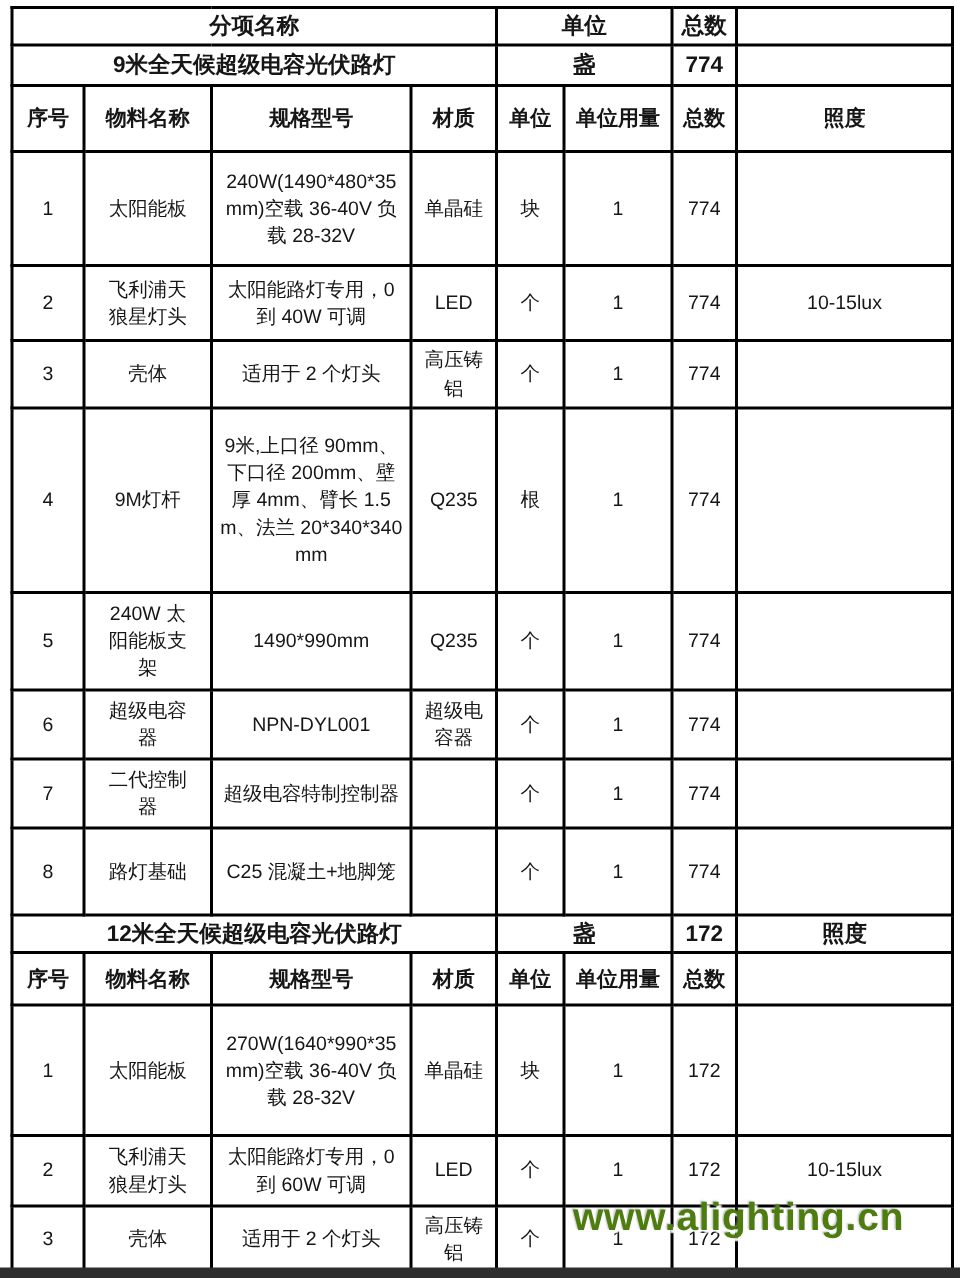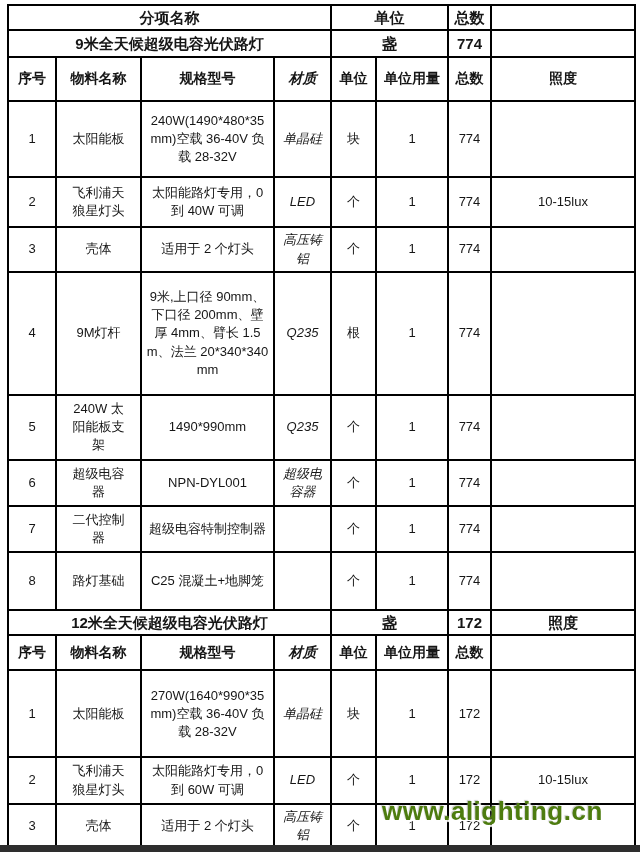--- a/index.html
+++ b/index.html
@@ -37,21 +37,21 @@
   tr.section-row td {
     font-weight: bold;
     font-size: 15px;
   }
   tr.col-header td {
     font-weight: bold;
     font-size: 14px;
   }
   td.cell-name { padding: 4px 12px; word-break: break-all; }
   td.cell-spec { padding: 1px 4px; word-break: break-all; }
-  td.cell-material { padding: 0 6px; word-break: break-all; font-style: italic; }
+  td.cell-material { padding: 0 6px; word-break: break-all; }
   .watermark {
     position: absolute;
     left: 382px;
     top: 796px;
     width: 258px;
     font-size: 26px;
     font-weight: bold;
     letter-spacing: 0.5px;
     color: #4d7c0f;
     text-shadow: 2px 2px 1px rgba(255,255,255,0.95), -1px -1px 1px rgba(140,140,140,0.45);

